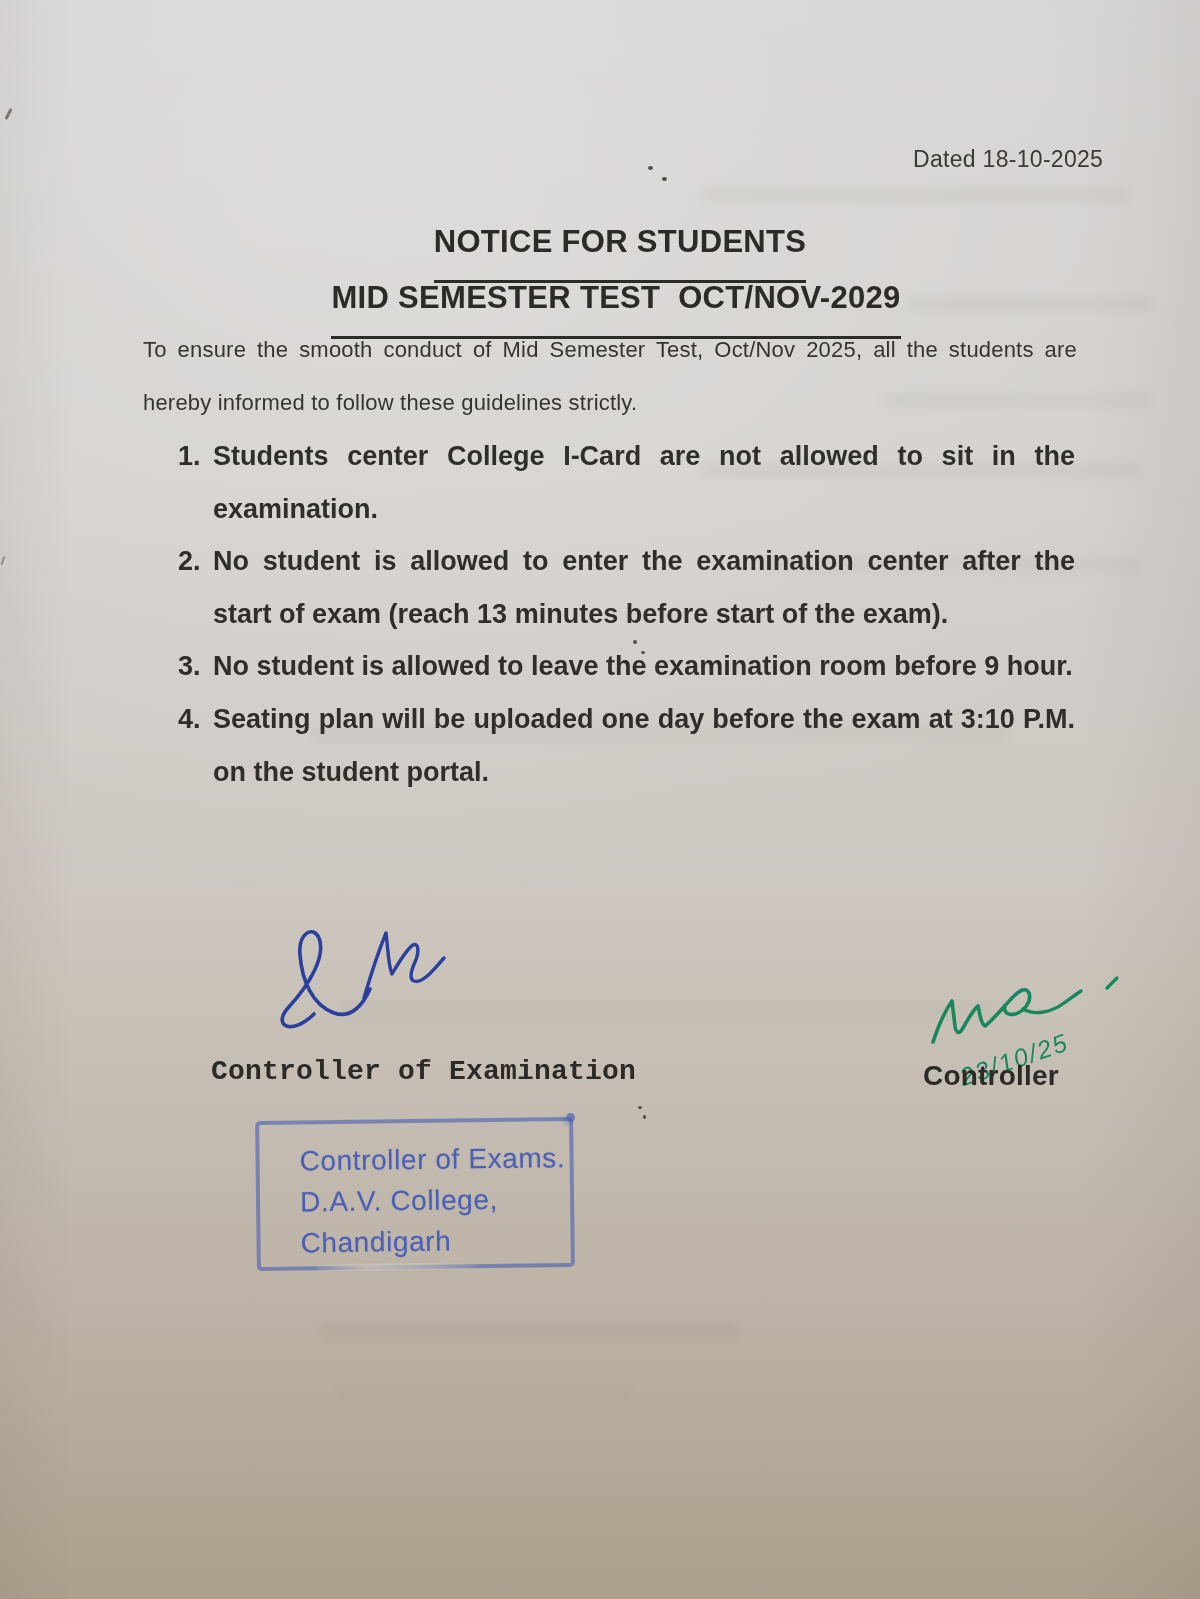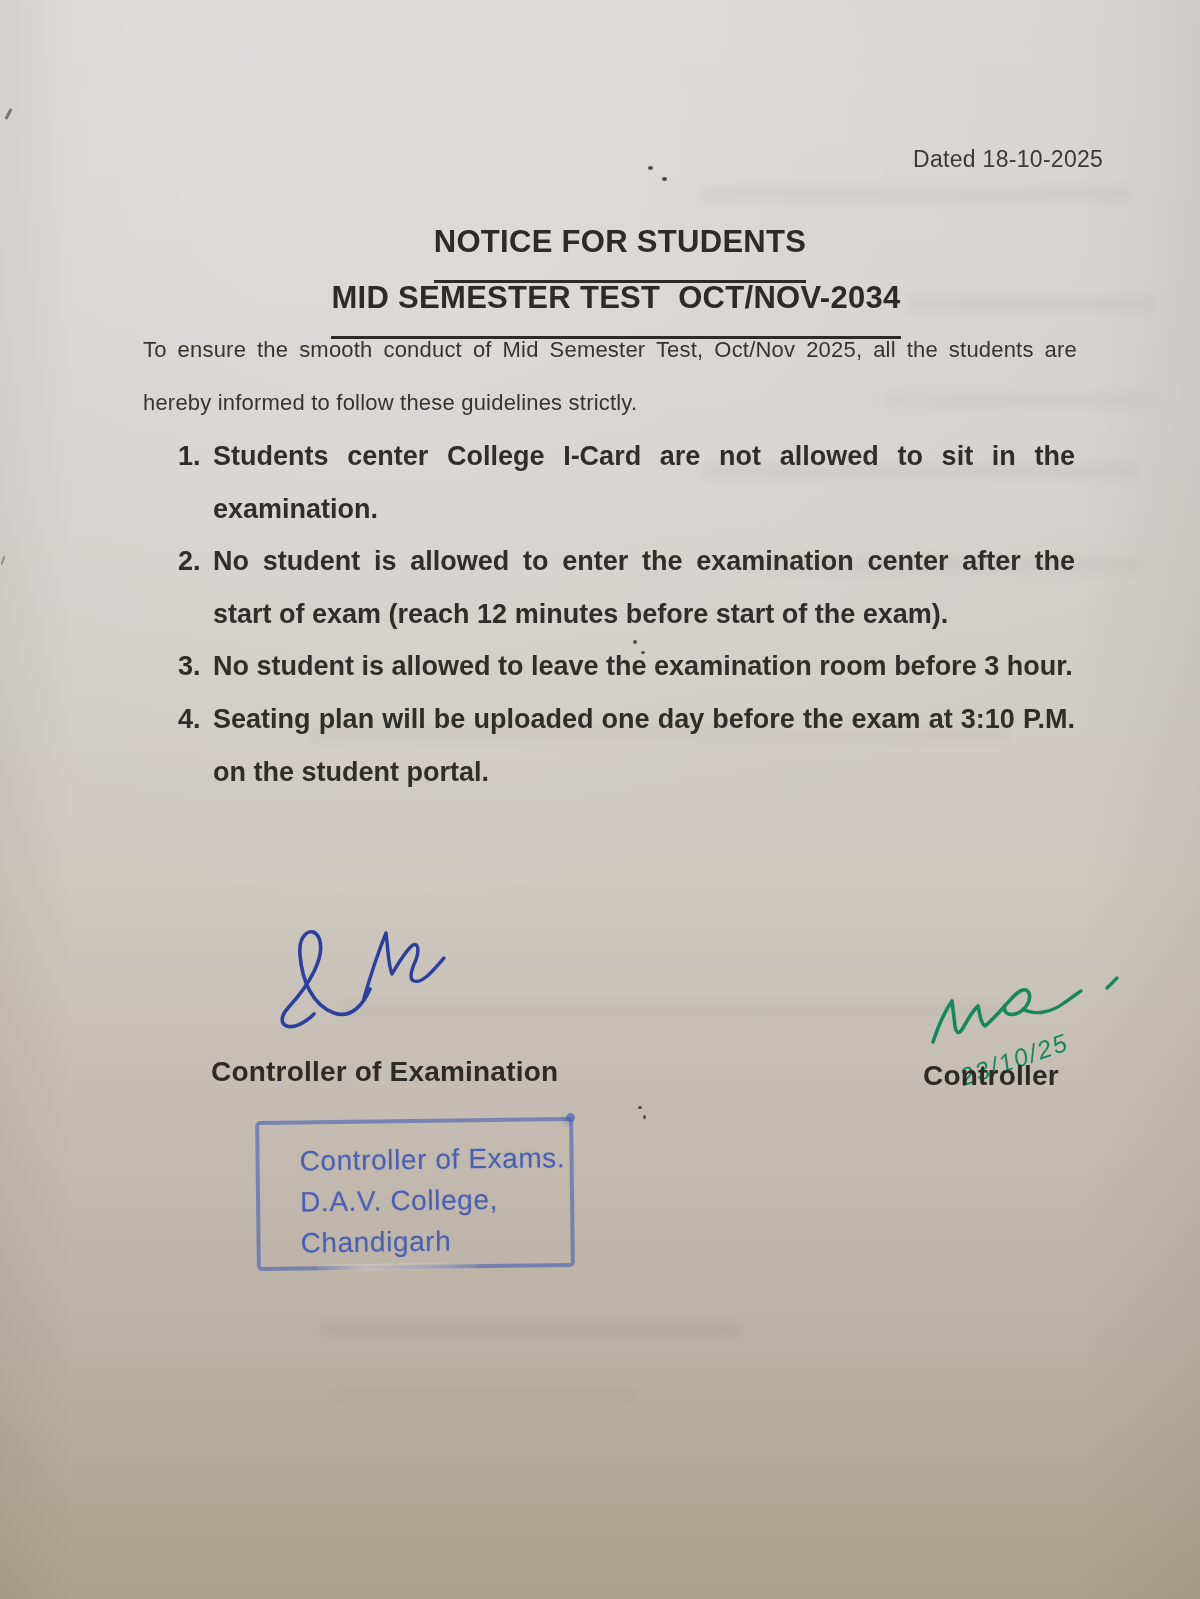--- a/index.html
+++ b/index.html
@@ -72,21 +72,21 @@
   .g-num  { flex: none; width: 35px; }
   .g-text { flex: 1; text-align: justify; }
 
   .sig-label {
     position: absolute;
     font-size: 28px;
     font-weight: bold;
     color: #2d2b28;
     letter-spacing: 0.2px;
   }
-  .sig-label.left  { left: 211px; top: 1056px; }
+  .sig-label.left  { left: 211px; top: 1056px; font-family: Liberation Mono, monospace; }
   .sig-label.right { left: 923px; top: 1060px; }
 
   
   .sig-blue  { position: absolute; left: 262px; top: 922px; }
   .sig-green { position: absolute; left: 895px; top: 972px; }
 
   
   .stamp {
     position: absolute;
     left: 256px; top: 1119px;
@@ -163,37 +163,37 @@
   <div class="speck" style="left:641px; top:651px; width:4px; height:3px;"></div>
   <div class="speck" style="left:638px; top:1106px; width:4px; height:3px;"></div>
   <div class="speck" style="left:643px; top:1115px; width:3px; height:4px;"></div>
 
   <div class="dated">Dated 18-10-2025</div>
 
   <div class="title-row">
     <span>NOTICE FOR STUDENTS</span>
   </div>
   <div class="subtitle-row">
-    <span>MID SEMESTER TEST  OCT/NOV-2034</span>
+    <span>MID SEMESTER TEST  OCT/NOV-2029</span>
   </div>
 
   <div class="intro">To ensure the smooth conduct of Mid Semester Test, Oct/Nov 2025, all the students are hereby informed to follow these guidelines strictly.</div>
 
   <div class="guidelines">
     <div class="g-item">
       <span class="g-num">1.</span>
       <span class="g-text">Students center College I-Card are not allowed to sit in the examination.</span>
     </div>
     <div class="g-item">
       <span class="g-num">2.</span>
-      <span class="g-text">No student is allowed to enter the examination center after the start of exam (reach 12 minutes before start of the exam).</span>
+      <span class="g-text">No student is allowed to enter the examination center after the start of exam (reach 13 minutes before start of the exam).</span>
     </div>
     <div class="g-item">
       <span class="g-num">3.</span>
-      <span class="g-text">No student is allowed to leave the examination room before 3 hour.</span>
+      <span class="g-text">No student is allowed to leave the examination room before 9 hour.</span>
     </div>
     <div class="g-item">
       <span class="g-num">4.</span>
       <span class="g-text">Seating plan will be uploaded one day before the exam at 3:10 P.M. on the student portal.</span>
     </div>
   </div>
 
   <svg class="sig-blue" width="190" height="118" viewBox="0 0 190 118" fill="none">
     <path d="M52,92 C30,114 10,104 26,86 C48,62 64,34 57,16 C51,3 36,11 38,33 C40,58 50,83 72,91 C89,97 101,83 108,67" stroke="#2b3f9d" stroke-width="3.6" stroke-linecap="round" stroke-linejoin="round"></path>
     <path d="M102,76 C109,52 117,28 124,11 C126,25 126,43 130,52 C137,40 145,27 151,23 C156,20 158,29 153,40 C149,49 147,57 152,59 C161,62 172,47 182,36" stroke="#2b3f9d" stroke-width="3.4" stroke-linecap="round" stroke-linejoin="round"></path>

